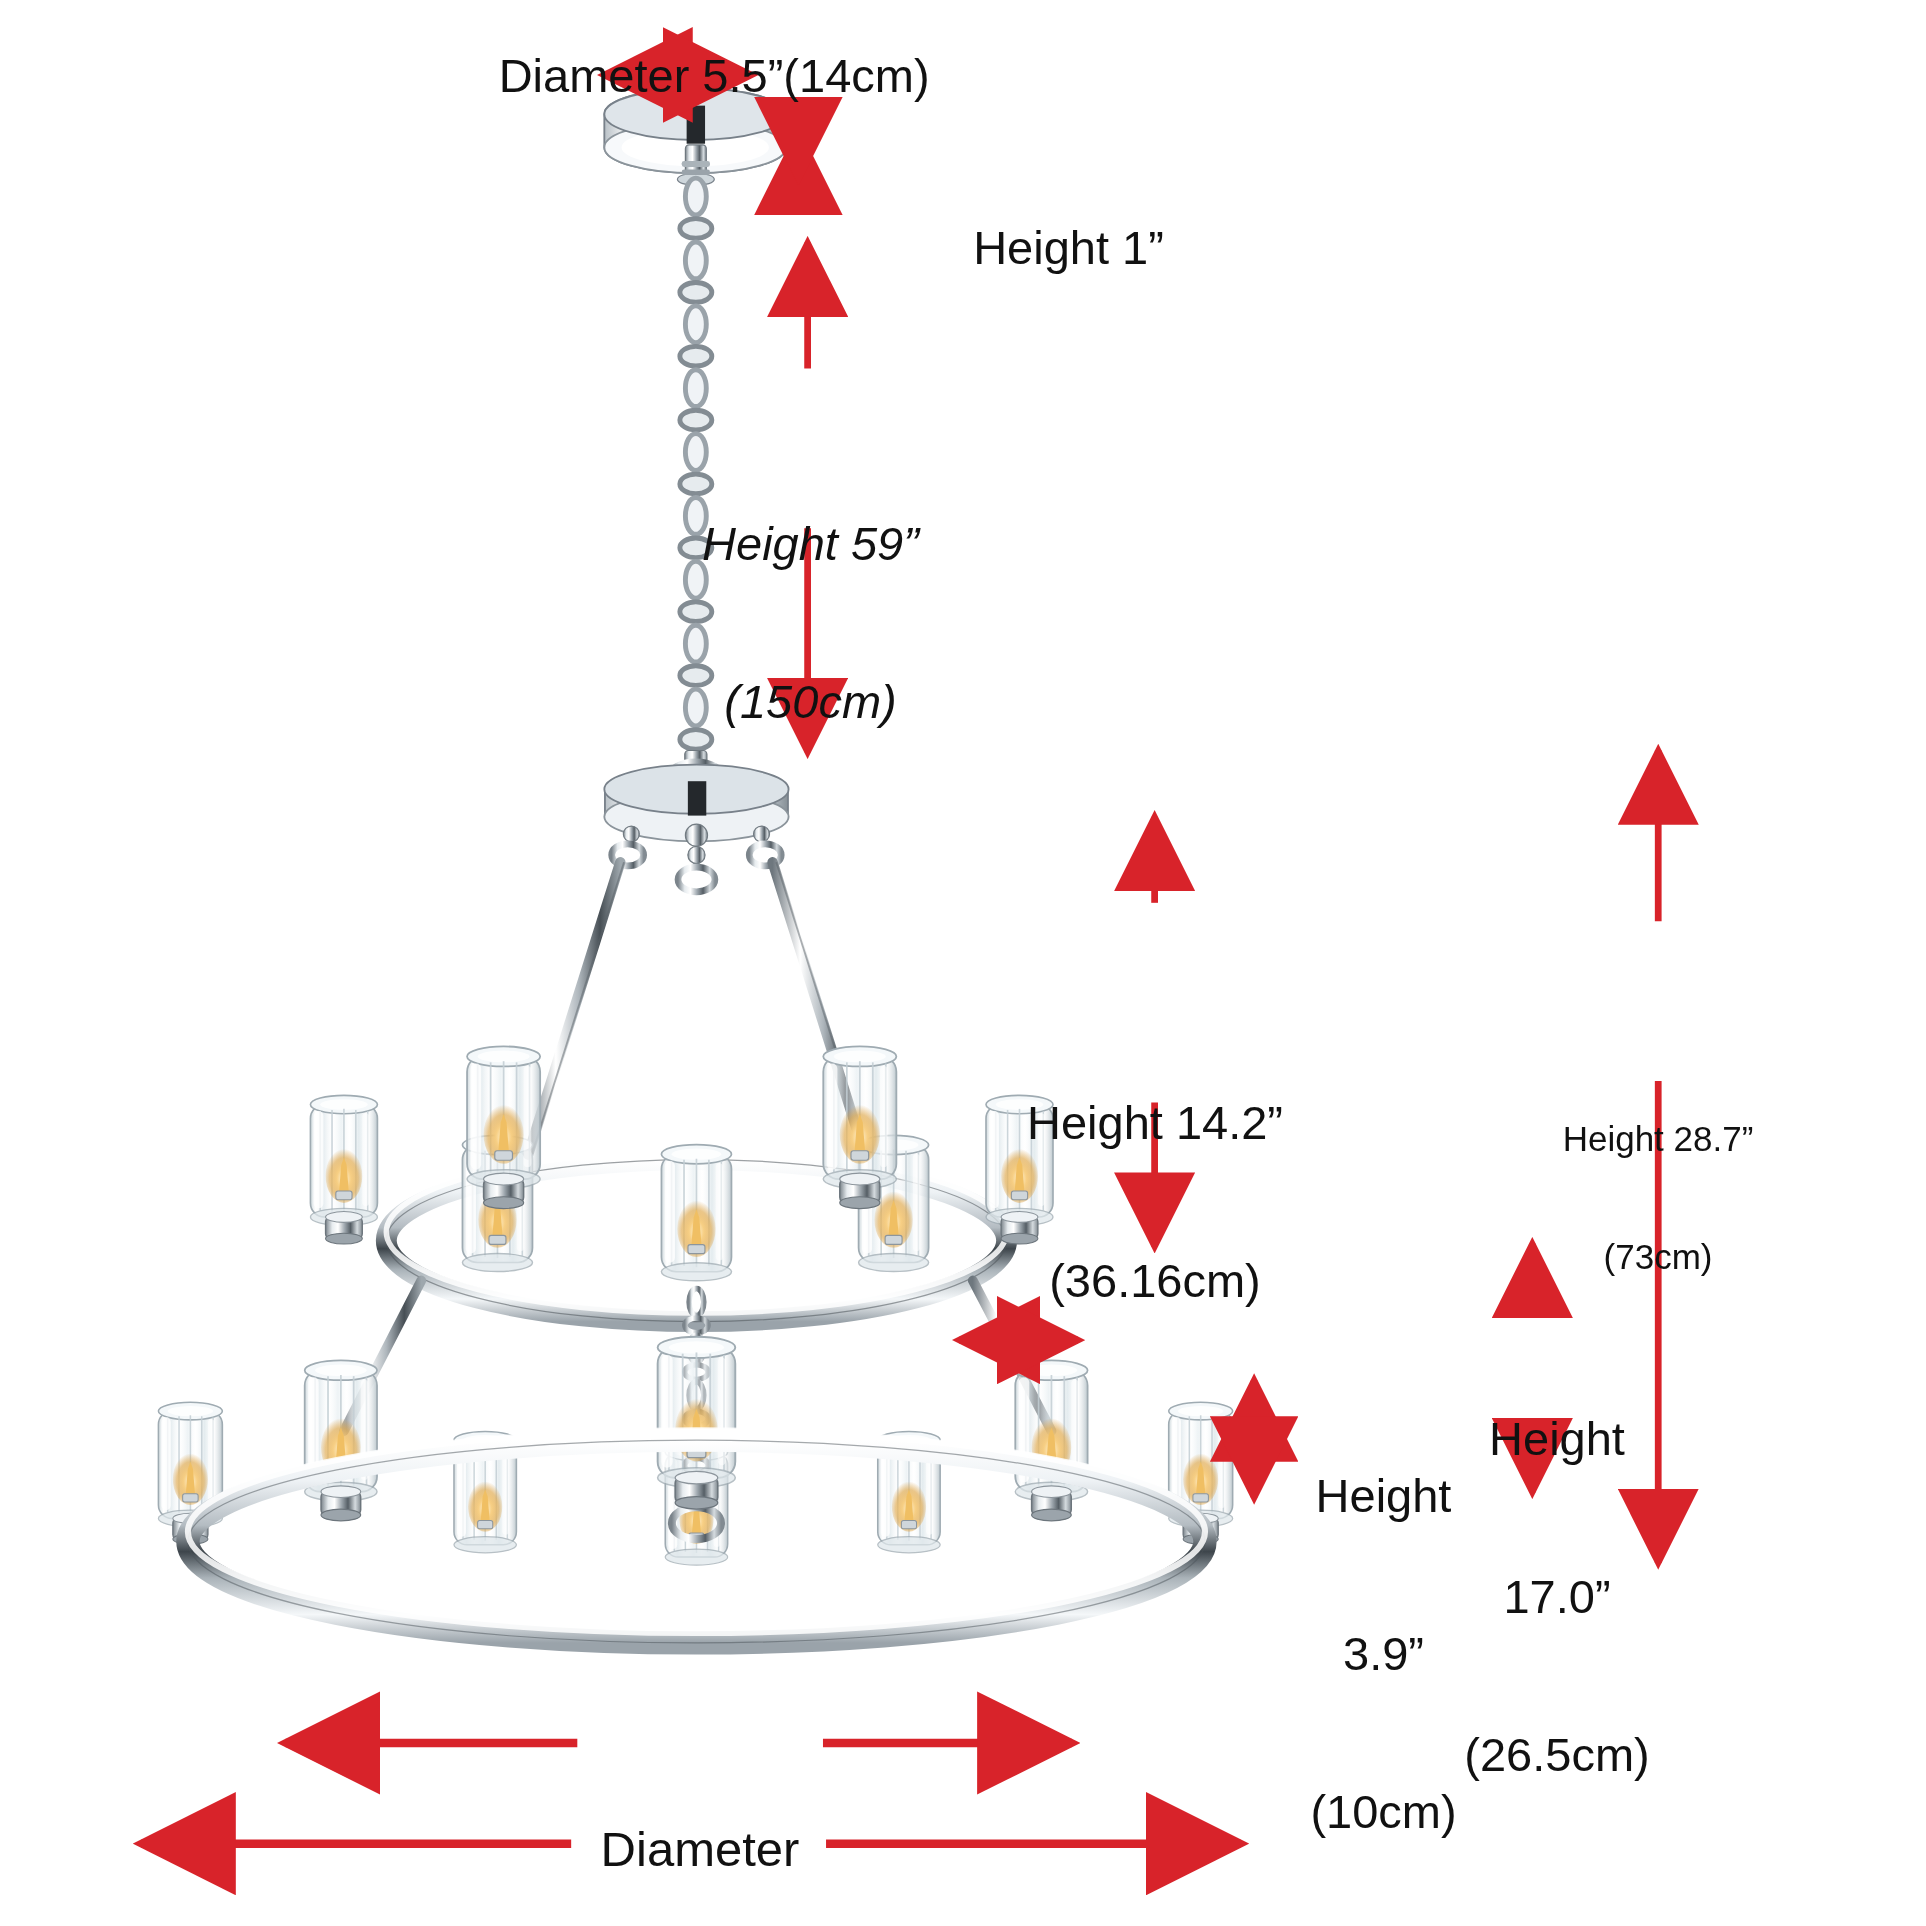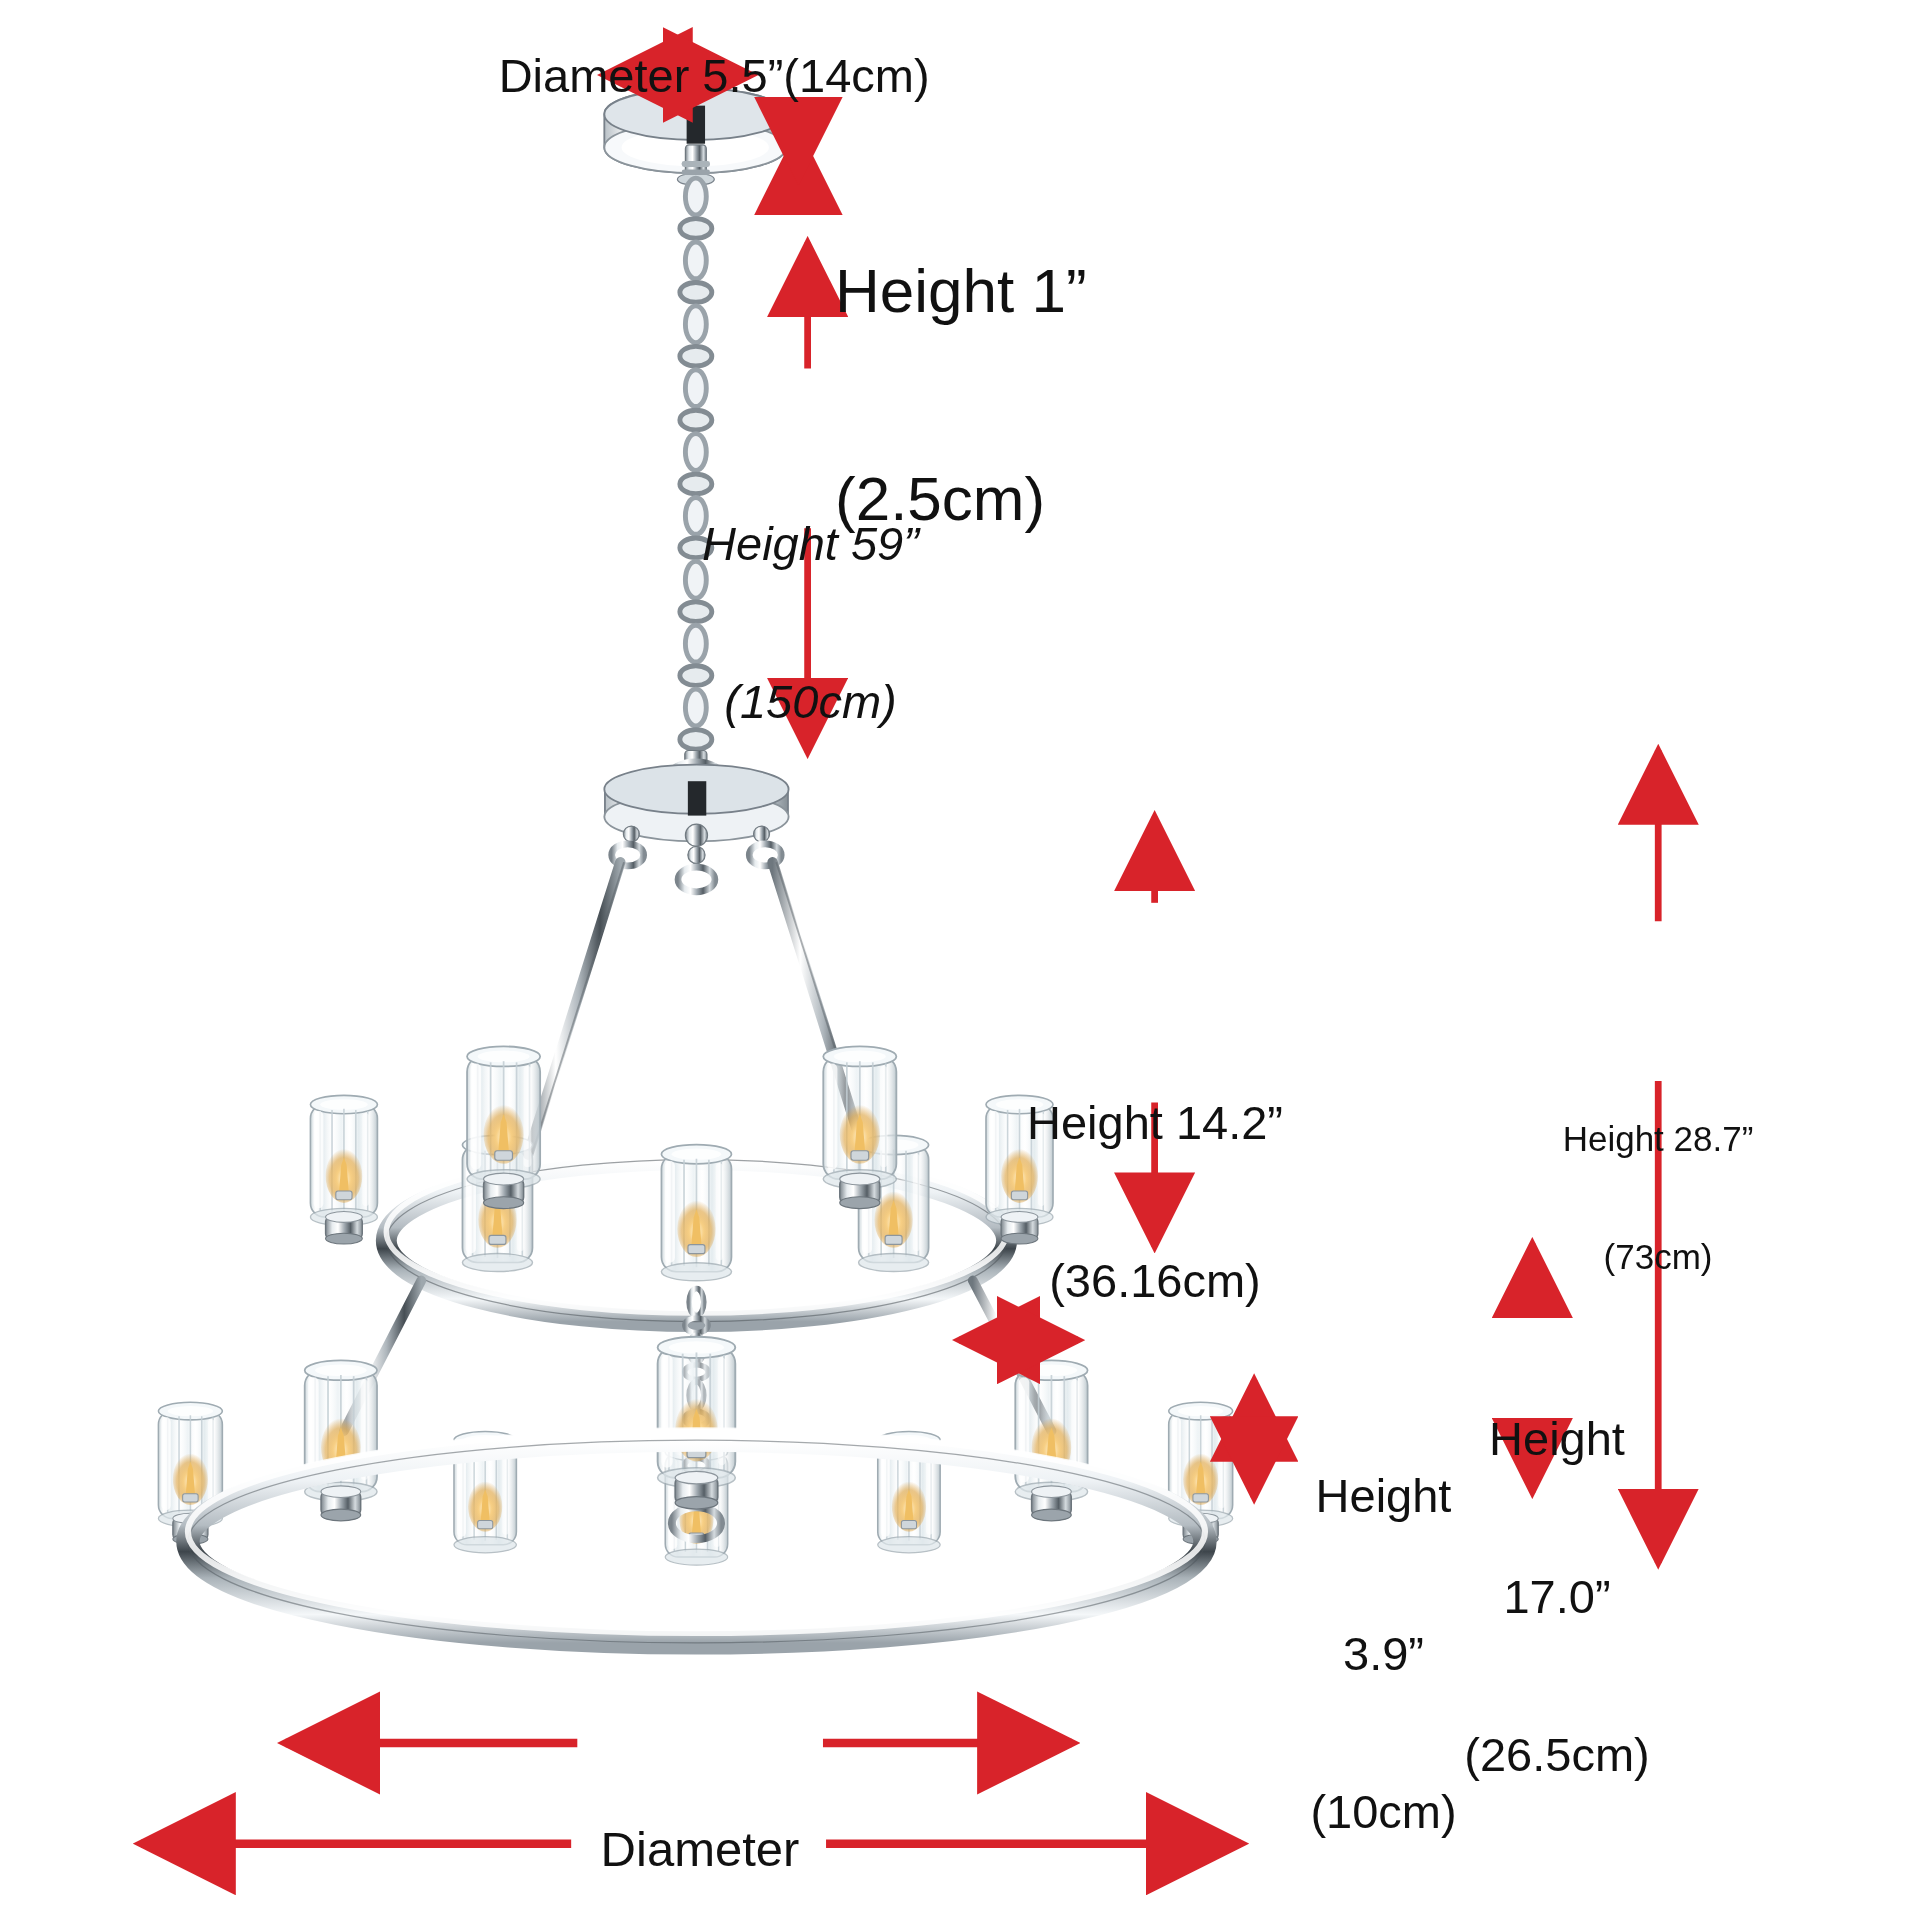--- a/index.html
+++ b/index.html
@@ -383,23 +383,22 @@
         <line x1="230" y1="3002" x2="930" y2="3002" stroke-width="14" marker-start="url(#ah-l)"></line>
         <line x1="1345" y1="3002" x2="2020" y2="3002" stroke-width="14" marker-end="url(#ah-r)"></line>
       </g>
     </g>
   </svg>
 
   <div class="lbl c" style="left:381px;top:-2.5px;width:614px;font-size:47px;">
     <span>Diameter 5.5”(14cm)</span>
   </div>
 
-  <div class="lbl l" style="left:835px;top:117px;width:467px;font-size:62px;">
+  <div class="lbl l" style="left:835px;top:117px;width:467px;font-size:47px;text-align:center;">
     <div>Height 1”</div>
-    <div>(2.5cm)</div>
   </div>
 
   <div class="lbl c" style="left:651px;top:413px;width:319px;font-size:47px;font-style:italic;">
     <div>Height 59”</div>
     <div>(150cm)</div>
   </div>
 
   <div class="lbl c" style="left:983px;top:992px;width:344px;font-size:47px;">
     <div>Height 14.2”</div>
     <div>(36.16cm)</div>

